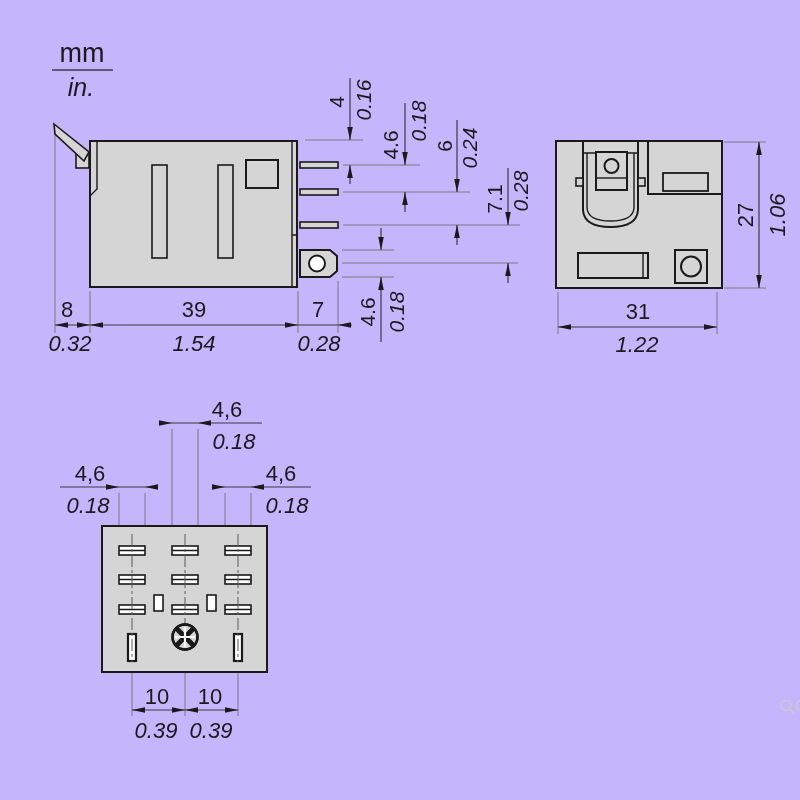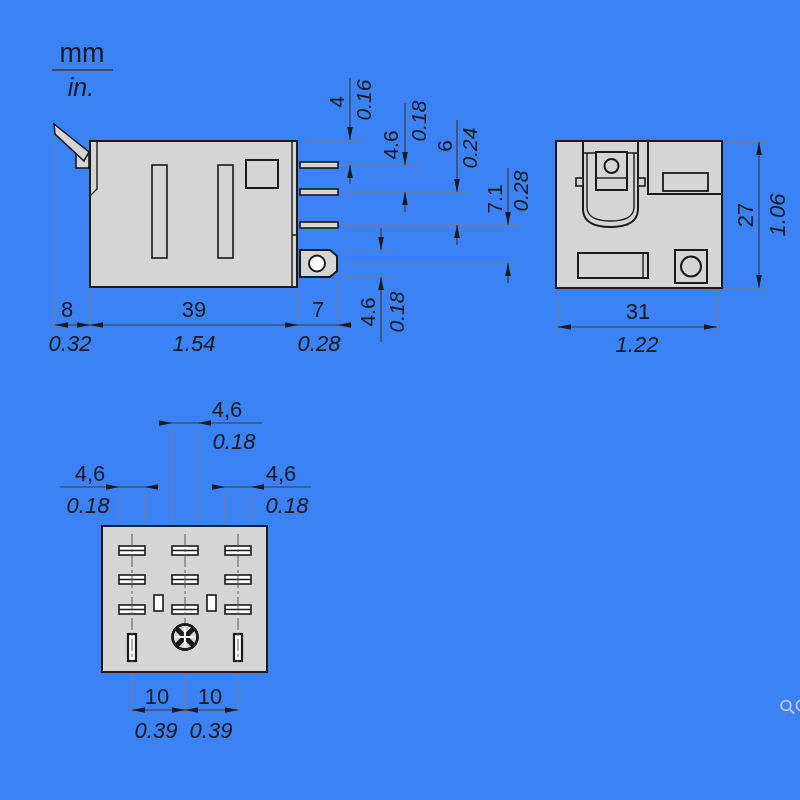--- a/index.html
+++ b/index.html
@@ -1,16 +1,16 @@
 <!DOCTYPE html>
 <html><head>
 <meta charset="utf-8">
 <style>
   html,body{margin:0;padding:0;background:#ffffff;}
-  .canvas{position:relative;width:800px;height:800px;background:#3b82f6;overflow:hidden;}
+  .canvas{position:relative;width:800px;height:800px;background:#c4b5fd;overflow:hidden;}
   svg{display:block;}
   text{font-family:"Liberation Sans",sans-serif;fill:#1a1a1a;}
   .t22{font-size:22px;}
   .t21{font-size:21px;}
   .ti{font-style:italic;}
   .legend-mm{font-size:27px;}
   .legend-in{font-size:25px;font-style:italic;}
   .body{fill:#d5d5d5;stroke:#1a1a1a;stroke-width:2;}
   .part{fill:#d5d5d5;stroke:#1a1a1a;stroke-width:1.6;}
   .part2{fill:#d5d5d5;stroke:#1a1a1a;stroke-width:2;}

